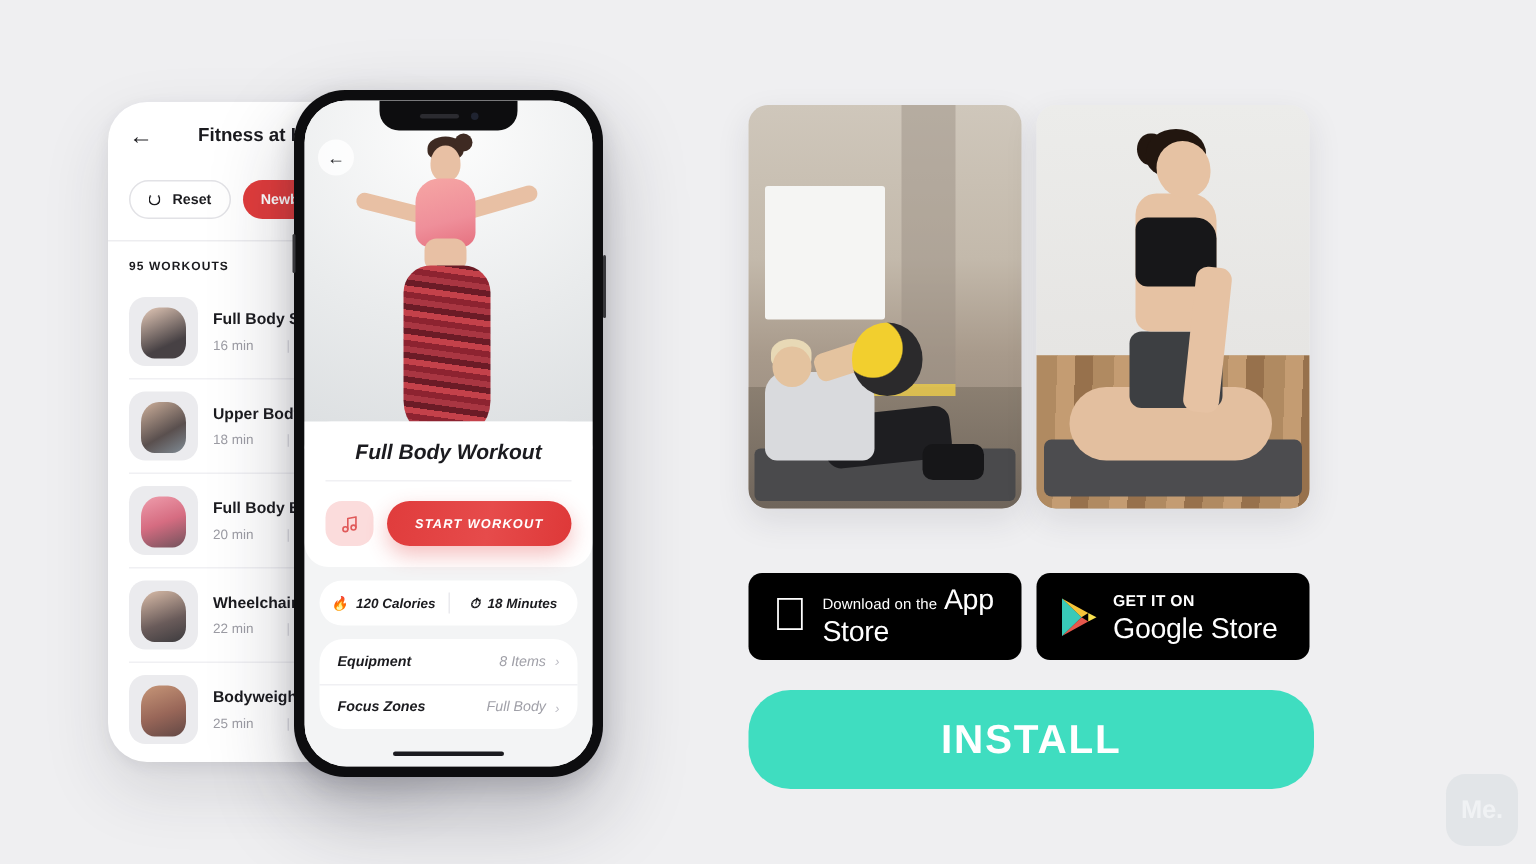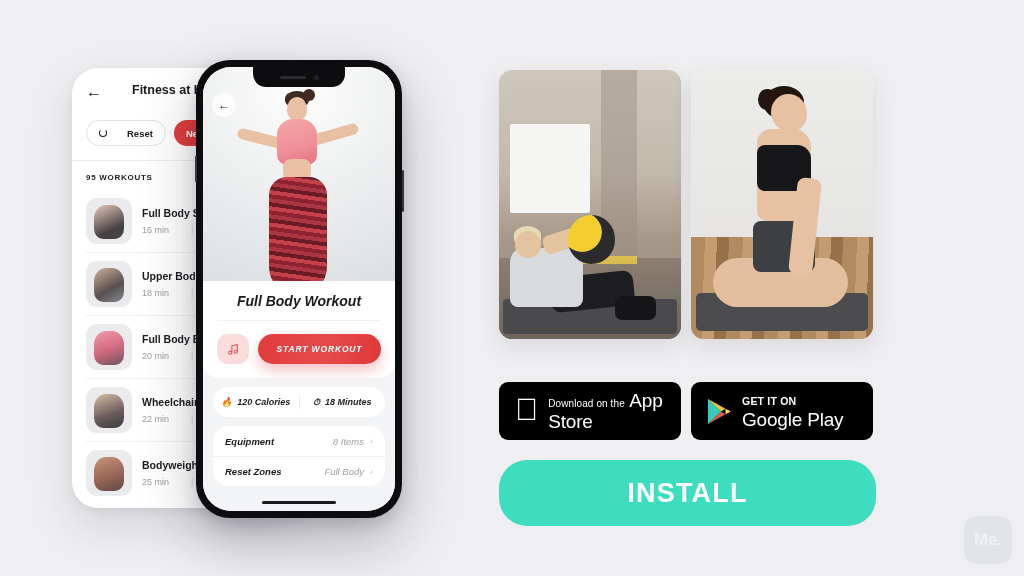--- a/index.html
+++ b/index.html
@@ -27,21 +27,21 @@
   }
   .bp-back { font-size: 16px; color: #1b1b1f; line-height: 1; }
   .bp-title {
     position: absolute; left: 60px; top: 15px;
     font-size: 12.5px; font-weight: 700; color: #1b1b1f;
     white-space: nowrap;
   }
   .bp-filters { display: flex; gap: 8px; padding: 4px 14px 14px 14px; }
   .chip {
     height: 26px; border-radius: 13px; display: flex; align-items: center;
-    gap: 20px; padding: 0 12px; font-size: 9.5px; font-weight: 600;
+    gap: 8px; padding: 0 12px; font-size: 9.5px; font-weight: 600;
     white-space: nowrap;
   }
   .chip-reset { border: 1px solid #e2e2e6; color: #1b1b1f; background: #fff; }
   .chip-reset .ring {
     width: 8px; height: 8px; border: 1.4px solid #1b1b1f;
     border-radius: 50%; border-top-color: transparent; display: inline-block;
   }
   .chip-active { background: #e03c3c; color: #fff; }
   .chip-ghost { background: #fff; border: 1px solid #e2e2e6; color: #1b1b1f; }
   .bp-divider { height: 1px; background: #ededf0; margin: 0; }
@@ -389,21 +389,21 @@
 
         <div class="card">
           <div class="detail-row">
             <span class="dr-label">Equipment</span>
             <span class="dr-right">
               <span class="dr-value">8 Items</span>
               <span class="dr-chev">›</span>
             </span>
           </div>
           <div class="detail-row">
-            <span class="dr-label">Reset Zones</span>
+            <span class="dr-label">Focus Zones</span>
             <span class="dr-right">
               <span class="dr-value">Full Body</span>
               <span class="dr-chev">›</span>
             </span>
           </div>
         </div>
       </div>
 
       <div class="home-ind"></div>
     </div>
@@ -451,21 +451,21 @@
         <svg width="25" height="27" viewBox="0 0 25 27">
           <polygon points="1,1 14,13.5 1,26" fill="#31cfd6"></polygon>
           <polygon points="1,1 18.5,10.7 14,13.5" fill="#f5c43a"></polygon>
           <polygon points="1,26 18.5,16.3 14,13.5" fill="#e5584c"></polygon>
           <polygon points="18.5,10.7 24,13.5 18.5,16.3" fill="#f9e14e"></polygon>
           <polygon points="1,1 1,26 14,13.5" fill="#3ec6a0" opacity=".55"></polygon>
         </svg>
       </span>
       <span class="badge-txt">
         <span class="small">GET IT ON</span>
-        <span class="big">Google Play</span>
+        <span class="big">Google Store</span>
       </span>
     </div>
   </div>
 
   <div class="install">INSTALL</div>
 
   <div class="watermark">Me.</div>
 
 </div>
 

